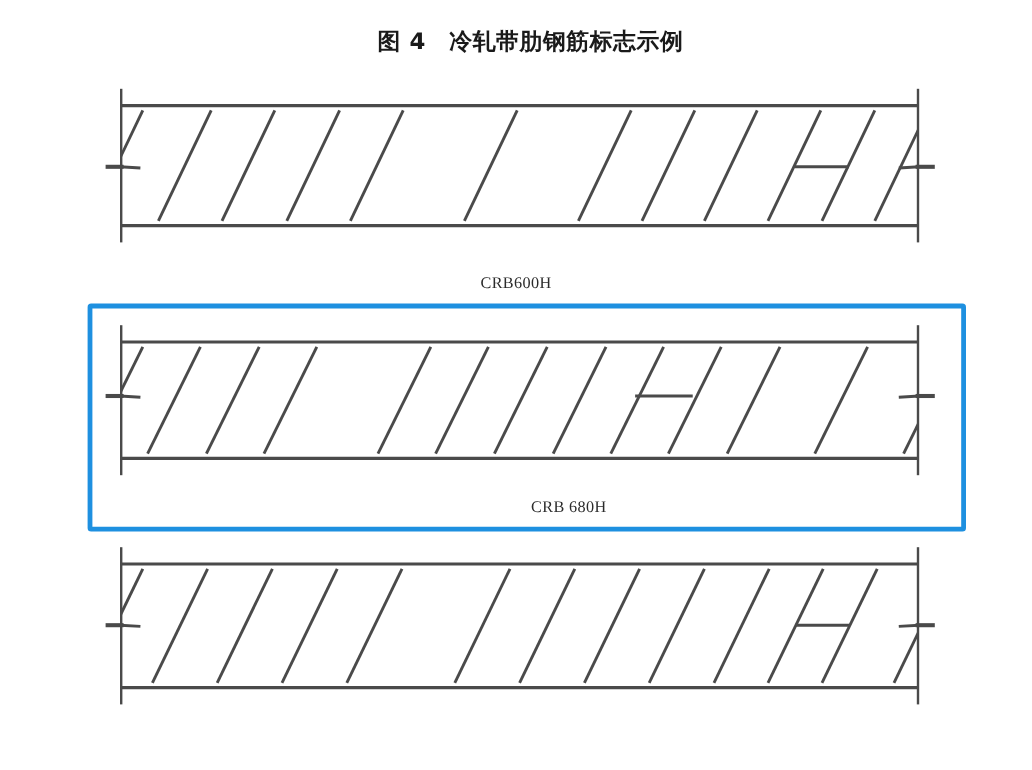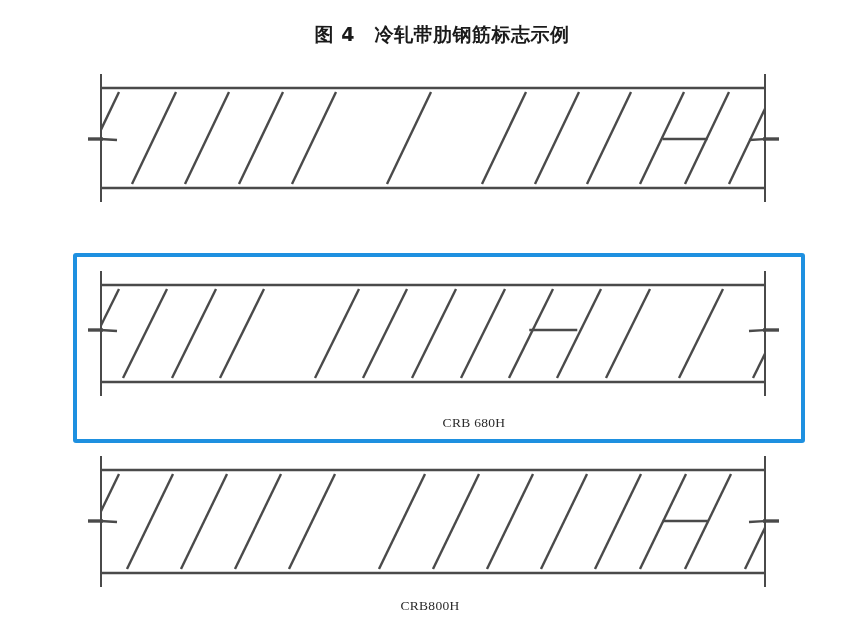--- a/index.html
+++ b/index.html
@@ -163,18 +163,18 @@
         <line x1="88" y1="521" x2="103" y2="521" stroke="#4a4a4a" stroke-width="3.4" stroke-linecap="butt"></line>
         <line x1="100" y1="521" x2="117" y2="522" stroke="#4a4a4a" stroke-width="2.4" stroke-linecap="butt"></line>
         <line x1="765" y1="456" x2="765" y2="587" stroke="#4a4a4a" stroke-width="2" stroke-linecap="butt"></line>
         <line x1="763" y1="521" x2="779" y2="521" stroke="#4a4a4a" stroke-width="3.4" stroke-linecap="butt"></line>
         <line x1="749" y1="522" x2="766" y2="521" stroke="#4a4a4a" stroke-width="2.4" stroke-linecap="butt"></line>
       </g>
     </svg>
 
   <div class="highlight-box" id="highlight-box" style="left: 73px; top: 253px; width: 732px; height: 190px; border-color: rgb(30, 144, 224); border-width: 4px;"></div>
 
+  <div class="bar-label" id="label-0">CRB600H</div>
 
   <div class="bar-label" id="label-1">CRB 680H</div>
 
-  <div class="bar-label" id="label-2">CRB800H</div>
 
 </div>
 
 </body></html>

